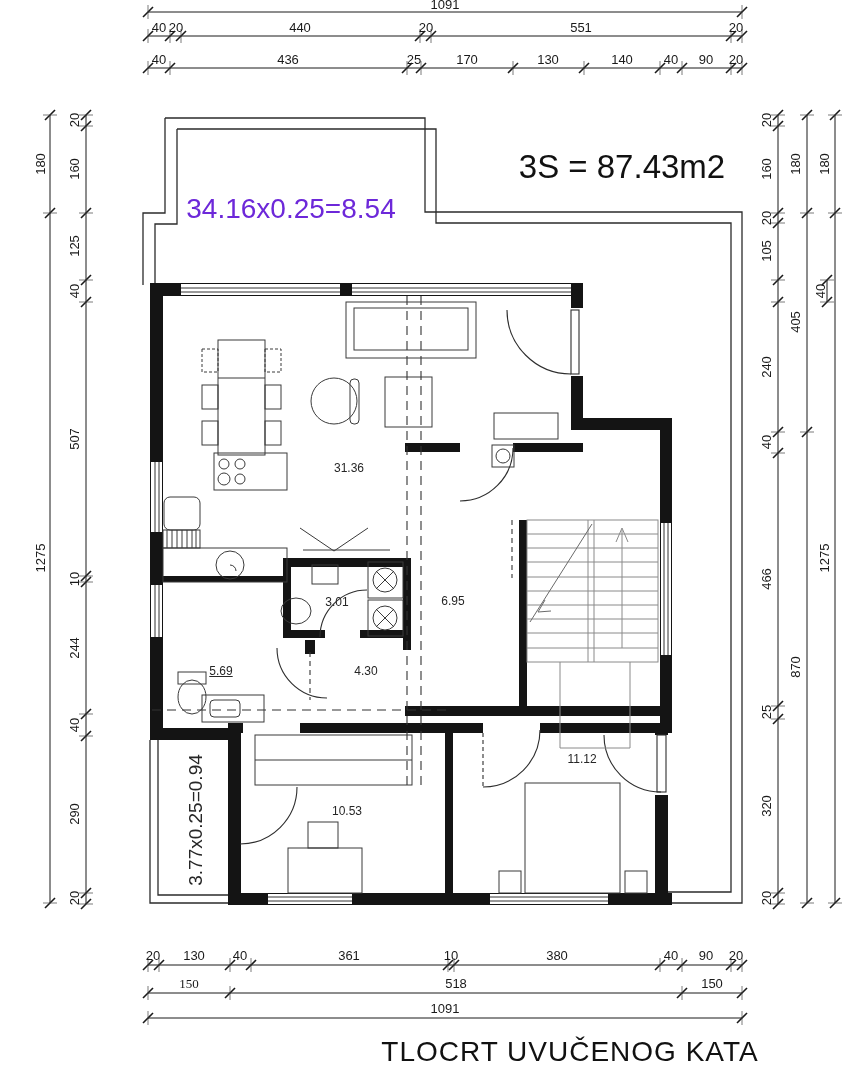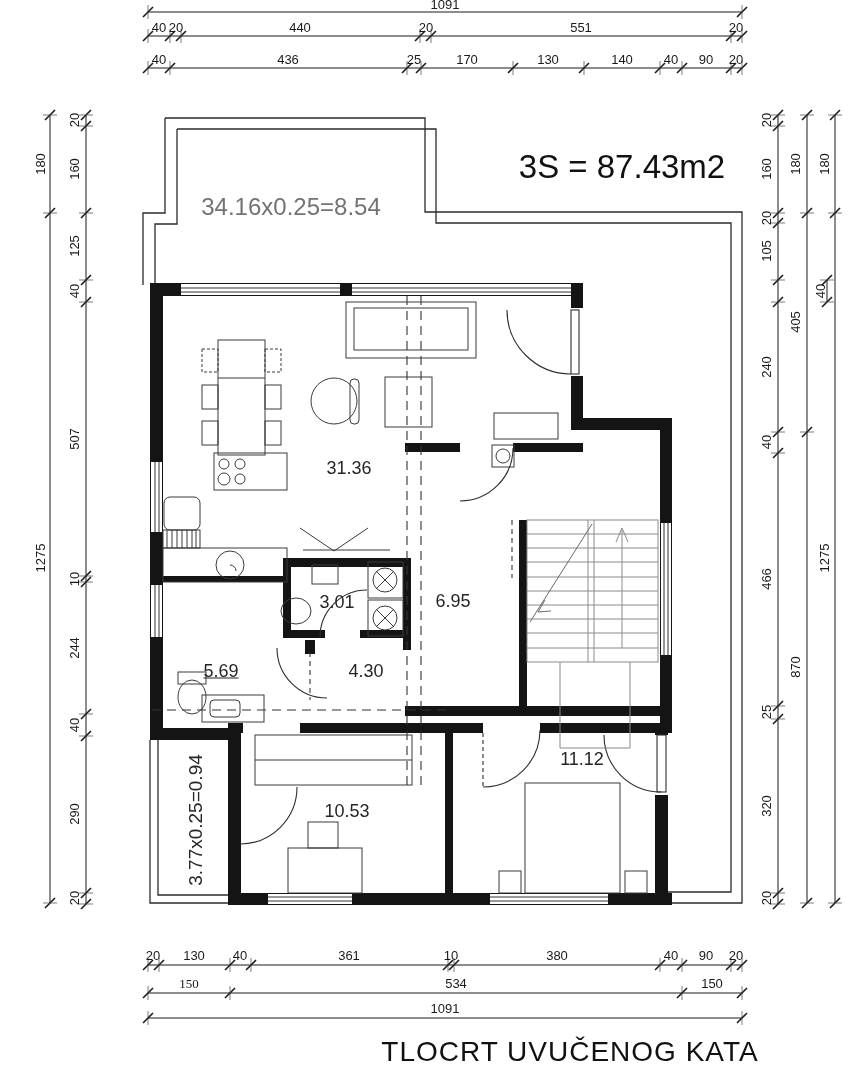--- a/index.html
+++ b/index.html
@@ -1,24 +1,24 @@
 <!DOCTYPE html>
 <html><head>
 <meta charset="utf-8">
 <style>
   html,body{margin:0;padding:0;background:#fff;}
   #canvas{position:relative;width:865px;height:1080px;background:#fff;overflow:hidden;
           font-family:"Liberation Sans", sans-serif;color:#1a1a1a;}
   svg{position:absolute;left:0;top:0;}
   .dimh{position:absolute;transform:translateX(-50%);font-size:13px;white-space:nowrap;color:#1a1a1a;}
   .dimv{position:absolute;transform:translate(-50%,-50%) rotate(-90deg);font-size:13px;white-space:nowrap;color:#1a1a1a;}
-  .room{position:absolute;transform:translate(-50%,-50%);font-size:18px;color:#262626;white-space:nowrap;}
+  .room{position:absolute;transform:translate(-50%,-50%);font-size:12px;color:#262626;white-space:nowrap;}
   .roomv{position:absolute;transform:translate(-50%,-50%) rotate(-90deg);font-size:19px;color:#262626;white-space:nowrap;}
   .biglabel{position:absolute;transform:translateX(-50%);font-size:33px;color:#111;white-space:nowrap;}
-  .rooflabel{position:absolute;transform:translateX(-50%);font-size:24px;color:#737373;white-space:nowrap;}
+  .rooflabel{position:absolute;transform:translateX(-50%);font-size:28px;color:#6d28d9;white-space:nowrap;}
   .title{position:absolute;transform:translateX(-50%);font-size:28px;color:#111;letter-spacing:1px;white-space:nowrap;}
   g[data-dim] line{stroke:#1a1a1a;stroke-width:1;}
   g[data-dim] line.tick{stroke-width:1.6;}
   g[data-dim] line.ext{stroke:#444;stroke-width:0.7;}
 </style>
 </head>
 <body>
 
 <div id="canvas">
 
@@ -409,21 +409,21 @@
   <span class="dimh" style="left:153px;top:948px;">20</span>
   <span class="dimh" style="left:194px;top:948px;">130</span>
   <span class="dimh" style="left:240px;top:948px;">40</span>
   <span class="dimh" style="left:349px;top:948px;">361</span>
   <span class="dimh" style="left:451px;top:948px;">10</span>
   <span class="dimh" style="left:557px;top:948px;">380</span>
   <span class="dimh" style="left:671px;top:948px;">40</span>
   <span class="dimh" style="left:706px;top:948px;">90</span>
   <span class="dimh" style="left:736px;top:948px;">20</span>
   <span class="dimh" style="left:189px;top:976px;font-family:Liberation Serif, serif;">150</span>
-  <span class="dimh" style="left:456px;top:976px;">534</span>
+  <span class="dimh" style="left:456px;top:976px;">518</span>
   <span class="dimh" style="left:712px;top:976px;">150</span>
   <span class="dimh" style="left:445px;top:1001px;">1091</span>
 
   <span class="dimv" style="left:40px;top:164px;">180</span>
   <span class="dimv" style="left:40px;top:558px;">1275</span>
   <span class="dimv" style="left:74px;top:120px;">20</span>
   <span class="dimv" style="left:74px;top:169px;">160</span>
   <span class="dimv" style="left:74px;top:246px;">125</span>
   <span class="dimv" style="left:74px;top:291px;">40</span>
   <span class="dimv" style="left:74px;top:439px;">507</span>

